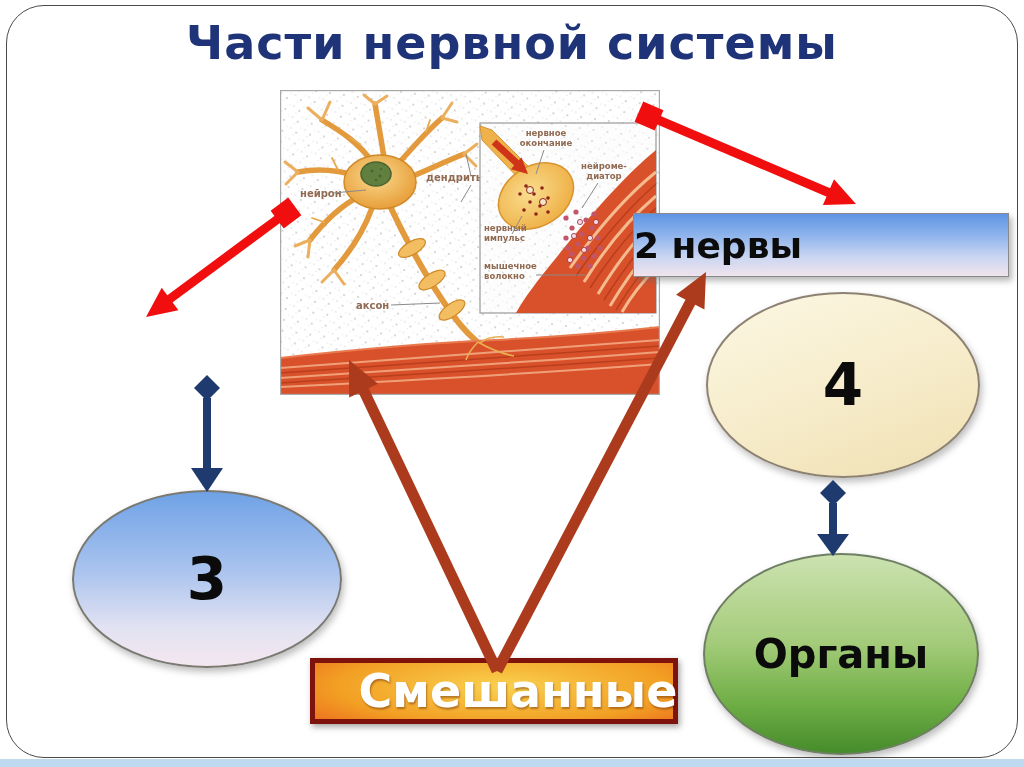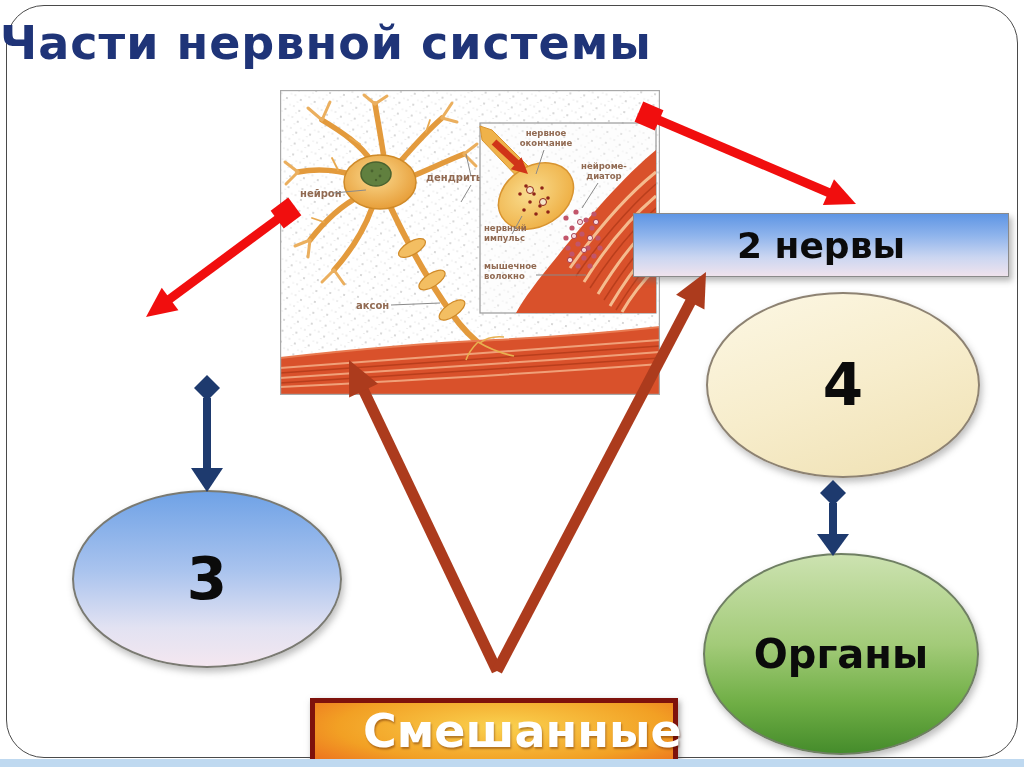--- a/index.html
+++ b/index.html
@@ -8,51 +8,51 @@
     background:#ffffff; font-family:"DejaVu Sans", sans-serif;
   }
   .frame {
     position:absolute; left:6px; top:5px; right:6px; bottom:9px;
     border:1.5px solid #4a4a4a; border-radius:38px; pointer-events:none;
   }
   .bottom-strip {
     position:absolute; left:0; right:0; bottom:0; height:8px; background:#BFD9F0;
   }
   .title {
-    position:absolute; left:0; top:16px; width:100%; 
+    position:absolute; left:0; top:16px; width:100%; text-align:center;
     font-size:46px; font-weight:bold; color:#1F3478; letter-spacing:1px; margin:0;
   }
   .neuron-image { position:absolute; left:280px; top:90px; width:380px; height:305px; }
   .rectbox {
     position:absolute; border:1px solid #8a8a8a;
     background:linear-gradient(180deg,#5E95E4 0%,#8FB4EC 35%,#CBD6F1 70%,#F0E3ED 100%);
-    display:flex; align-items:center; justify-content:center;
+    display:flex; align-items:center; justify-content:flex-start;
     font-weight:bold; font-size:36px; color:#0b0b0b;
     box-shadow:3px 4px 6px rgba(100,100,100,.45);
   }
   .box1 { left:42px;  top:311px; width:358px; height:61px; }
   .box2 { left:633px; top:213px; width:374px; height:62px; }
   .ellipse {
     position:absolute; border-radius:50%;
     display:flex; align-items:center; justify-content:center;
     font-weight:bold; color:#0b0b0b; border:2px solid #7a7a72;
     box-shadow:2px 4px 7px rgba(90,90,90,.4);
   }
   .e3 { left:72px;  top:490px; width:266px; height:174px; font-size:58px;
         background:linear-gradient(180deg,#6FA2E6 0%,#A9C3EE 45%,#E2E2F2 78%,#F4E7F0 100%); }
   .e4 { left:706px; top:292px; width:270px; height:182px; font-size:58px;
         background:linear-gradient(160deg,#FCF7E4 0%,#F7EDCC 50%,#EFE0B2 100%); border-color:#8d8272; }
   .organs { left:703px; top:553px; width:272px; height:198px; font-size:40px;
         background:linear-gradient(180deg,#CCE2B0 0%,#A3CB79 45%,#6FAE45 75%,#458C2B 100%); border-color:#6f7f63; }
   .mixedbox {
-    position:absolute; left:310px; top:698px; width:368px; height:66px;
+    position:absolute; left:310px; top:658px; width:368px; height:66px;
     border:5px solid #7E120C; box-sizing:border-box;
     background:radial-gradient(120% 170% at 52% 42%, #FAD14F 0%, #F2A024 38%, #E8481A 72%, #DD1A0C 100%);
     color:#ffffff; font-size:46px; font-weight:bold;
-    display:flex; align-items:center; justify-content:flex-start;
+    display:flex; align-items:center; justify-content:center;
     text-shadow:1px 2px 2px rgba(80,20,0,.4);
     box-shadow:2px 3px 6px rgba(80,80,80,.5);
     padding-left:48px;
   }
   .overlay { position:absolute; left:0; top:0; width:1024px; height:767px; pointer-events:none; }
   .img-label { font-size:10px; font-weight:bold; fill:#916A52; }
   .img-label-s { font-size:8.5px; font-weight:bold; fill:#916A52; }
 </style>
 </head>
 <body>

